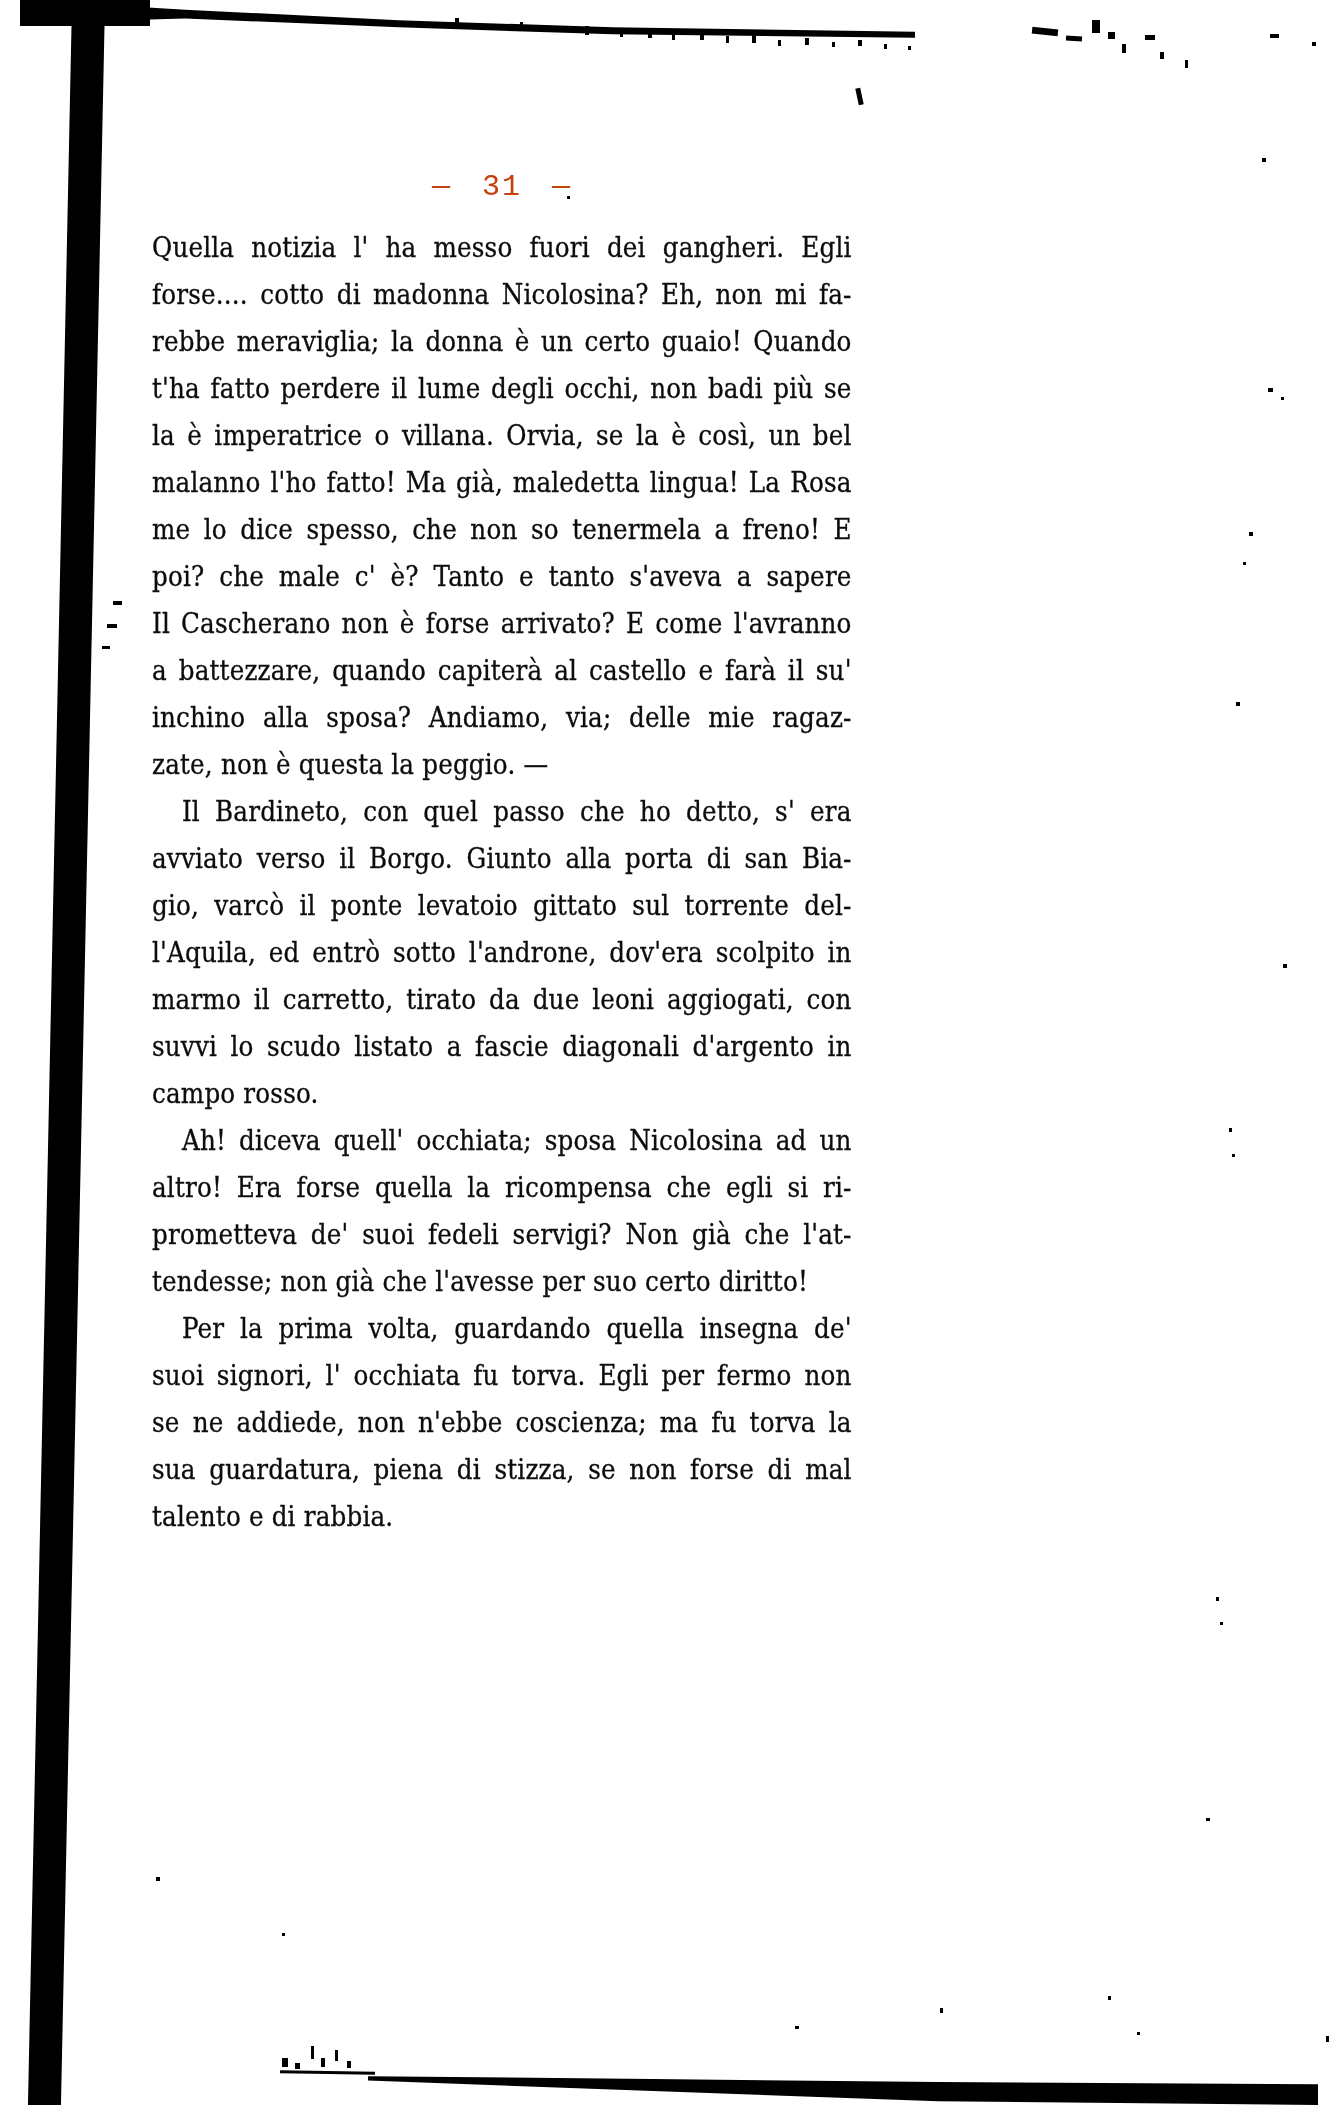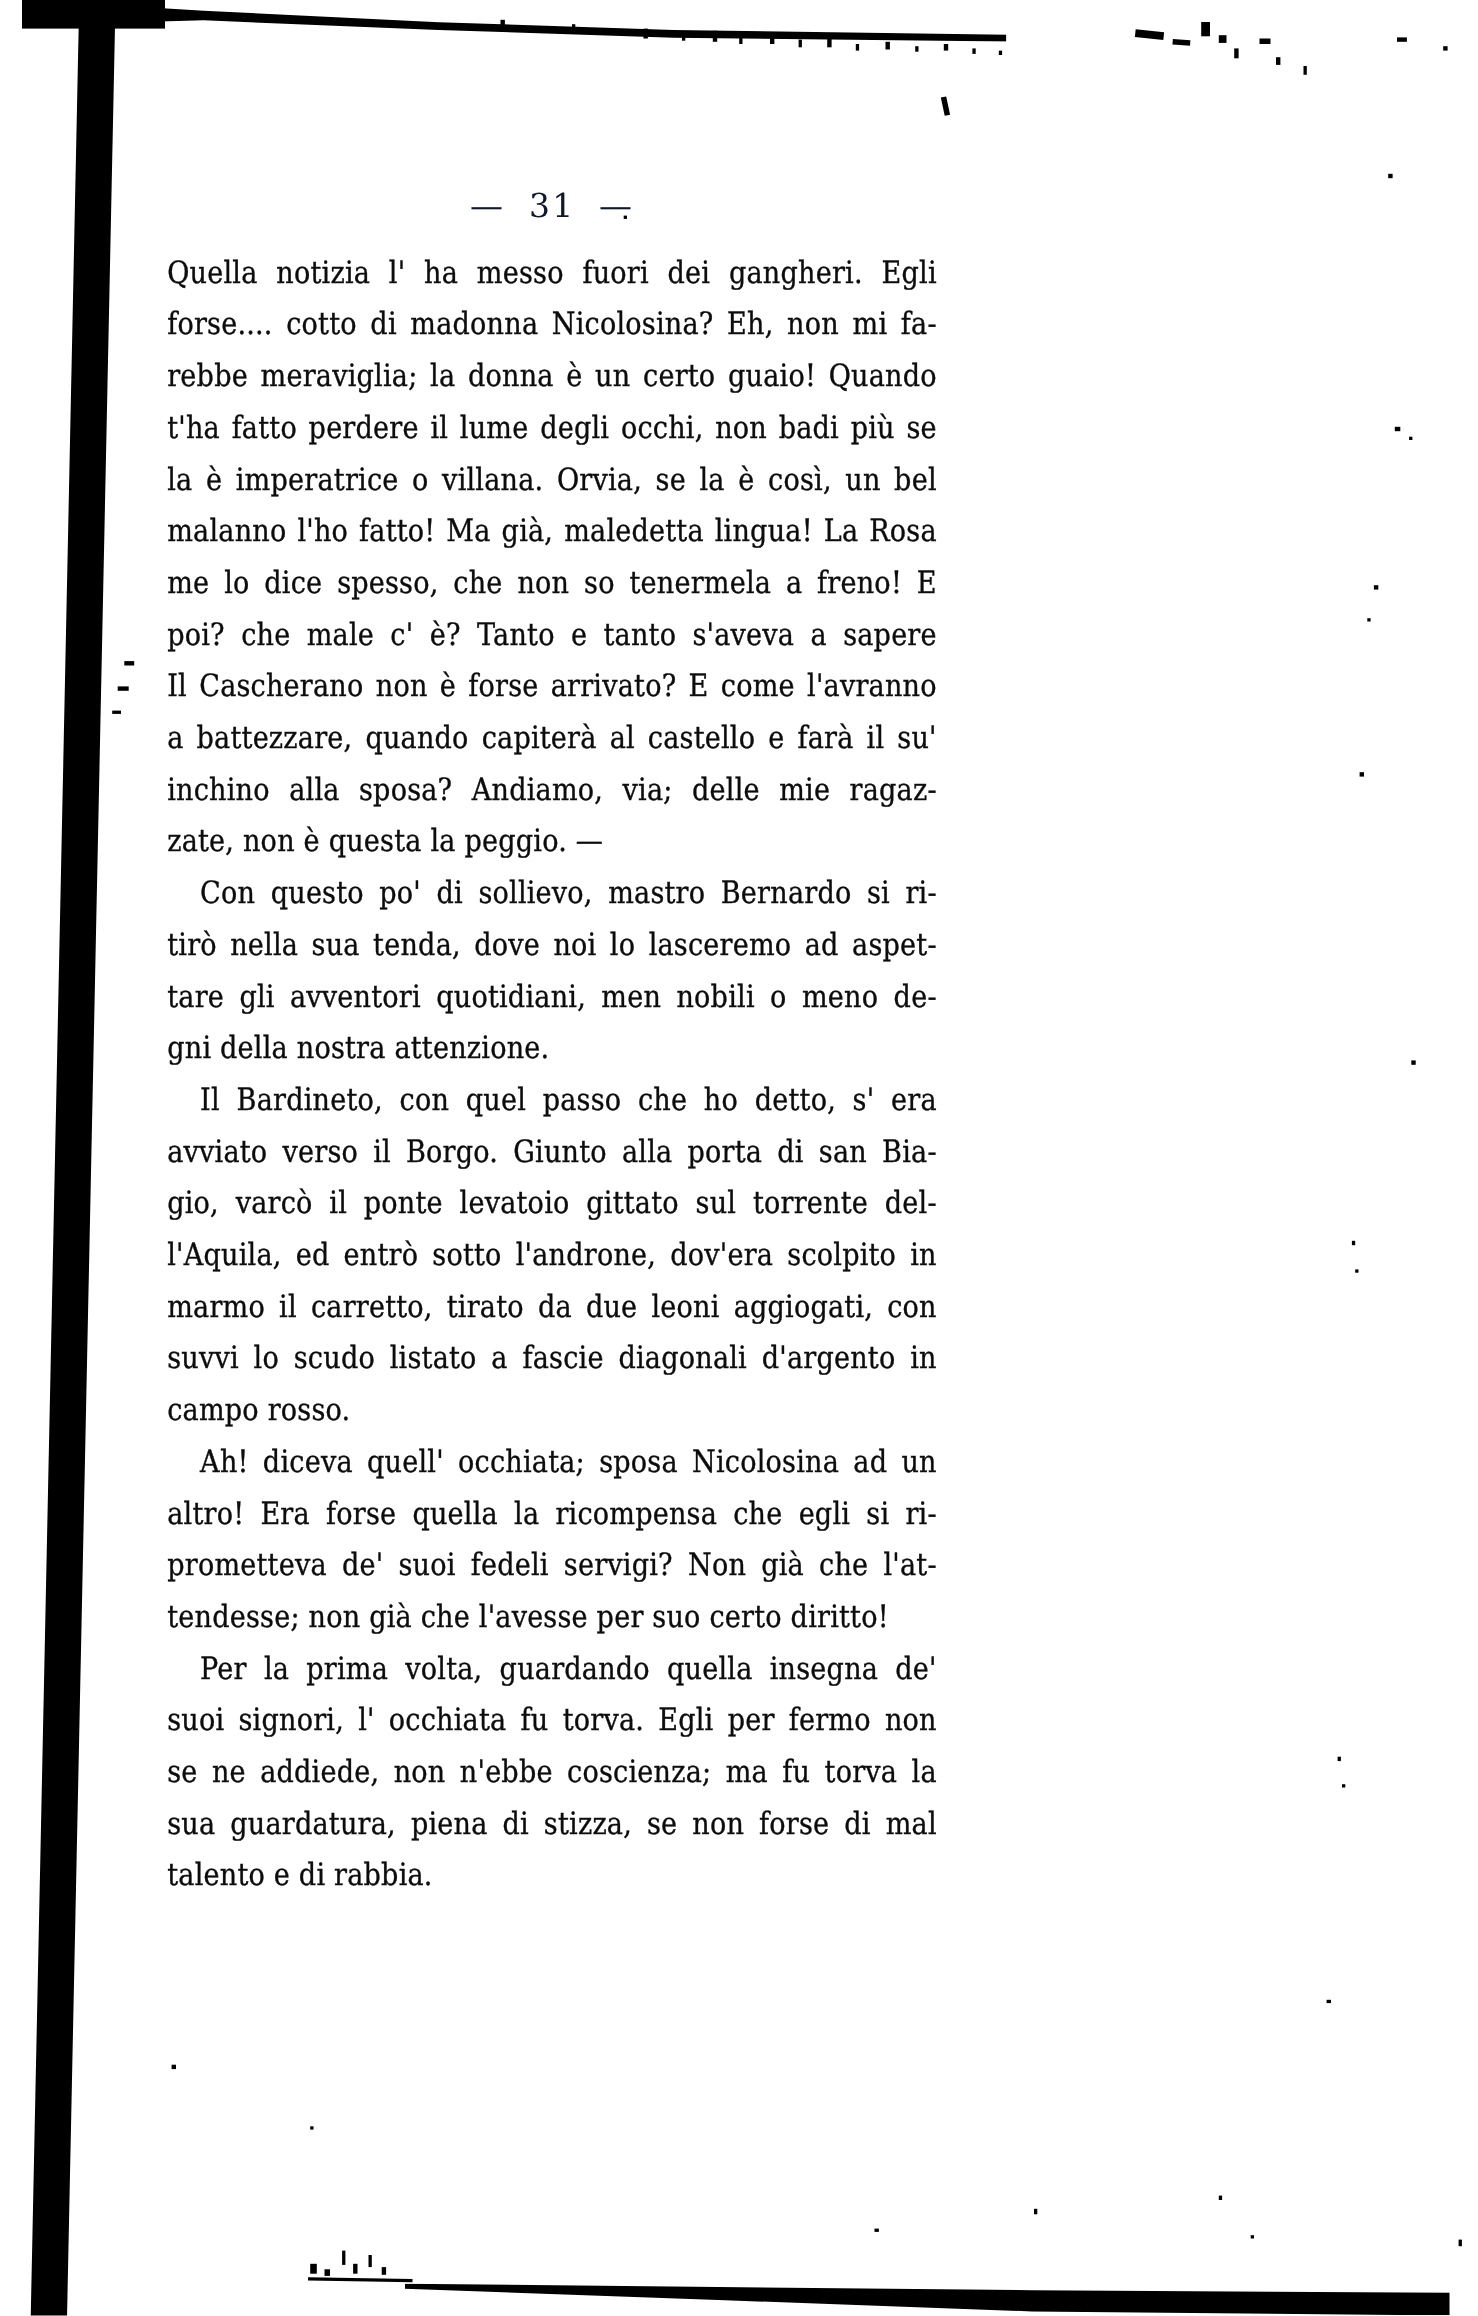--- a/index.html
+++ b/index.html
@@ -7,21 +7,22 @@
     width:1344px;height:2105px;position:relative;overflow:hidden;
     background:#ffffff;
     font-family:"DejaVu Serif", serif;
     color:#000;
   }
   .page{position:absolute;inset:0;}
   
   .page-number{
     position:absolute;left:152px;top:170px;width:700px;
     text-align:center;font-size:30px;letter-spacing:2px;word-spacing:10px;
-    color:#0f172a;
+    color:#c2410c;
+    font-family:Liberation Mono, monospace;
   }
   .text-block{
     position:absolute;left:152px;top:224px;width:795px;
   }
   .paragraph{margin:0;padding:0;}
   .line{
     font-size:28px;line-height:47px;height:47px;
     color:#0c0c0c;
     text-align:justify;
     text-align-last:justify;
@@ -129,26 +130,20 @@
         <div class="line">la è imperatrice o villana. Orvia, se la è così, un bel</div>
         <div class="line">malanno l'ho fatto! Ma già, maledetta lingua! La Rosa</div>
         <div class="line">me lo dice spesso, che non so tenermela a freno! E</div>
         <div class="line">poi? che male c' è? Tanto e tanto s'aveva a sapere</div>
         <div class="line">Il Cascherano non è forse arrivato? E come l'avranno</div>
         <div class="line">a battezzare, quando capiterà al castello e farà il su'</div>
         <div class="line">inchino alla sposa? Andiamo, via; delle mie ragaz-</div>
         <div class="line last">zate, non è questa la peggio. —</div>
       </div>
       <div class="paragraph">
-        <div class="line indent">Con questo po' di sollievo, mastro Bernardo si ri-</div>
-        <div class="line">tirò nella sua tenda, dove noi lo lasceremo ad aspet-</div>
-        <div class="line">tare gli avventori quotidiani, men nobili o meno de-</div>
-        <div class="line last">gni della nostra attenzione.</div>
-      </div>
-      <div class="paragraph">
         <div class="line indent">Il Bardineto, con quel passo che ho detto, s' era</div>
         <div class="line">avviato verso il Borgo. Giunto alla porta di san Bia-</div>
         <div class="line">gio, varcò il ponte levatoio gittato sul torrente del-</div>
         <div class="line">l'Aquila, ed entrò sotto l'androne, dov'era scolpito in</div>
         <div class="line">marmo il carretto, tirato da due leoni aggiogati, con</div>
         <div class="line">suvvi lo scudo listato a fascie diagonali d'argento in</div>
         <div class="line last">campo rosso.</div>
       </div>
       <div class="paragraph">
         <div class="line indent">Ah! diceva quell' occhiata; sposa Nicolosina ad un</div>

